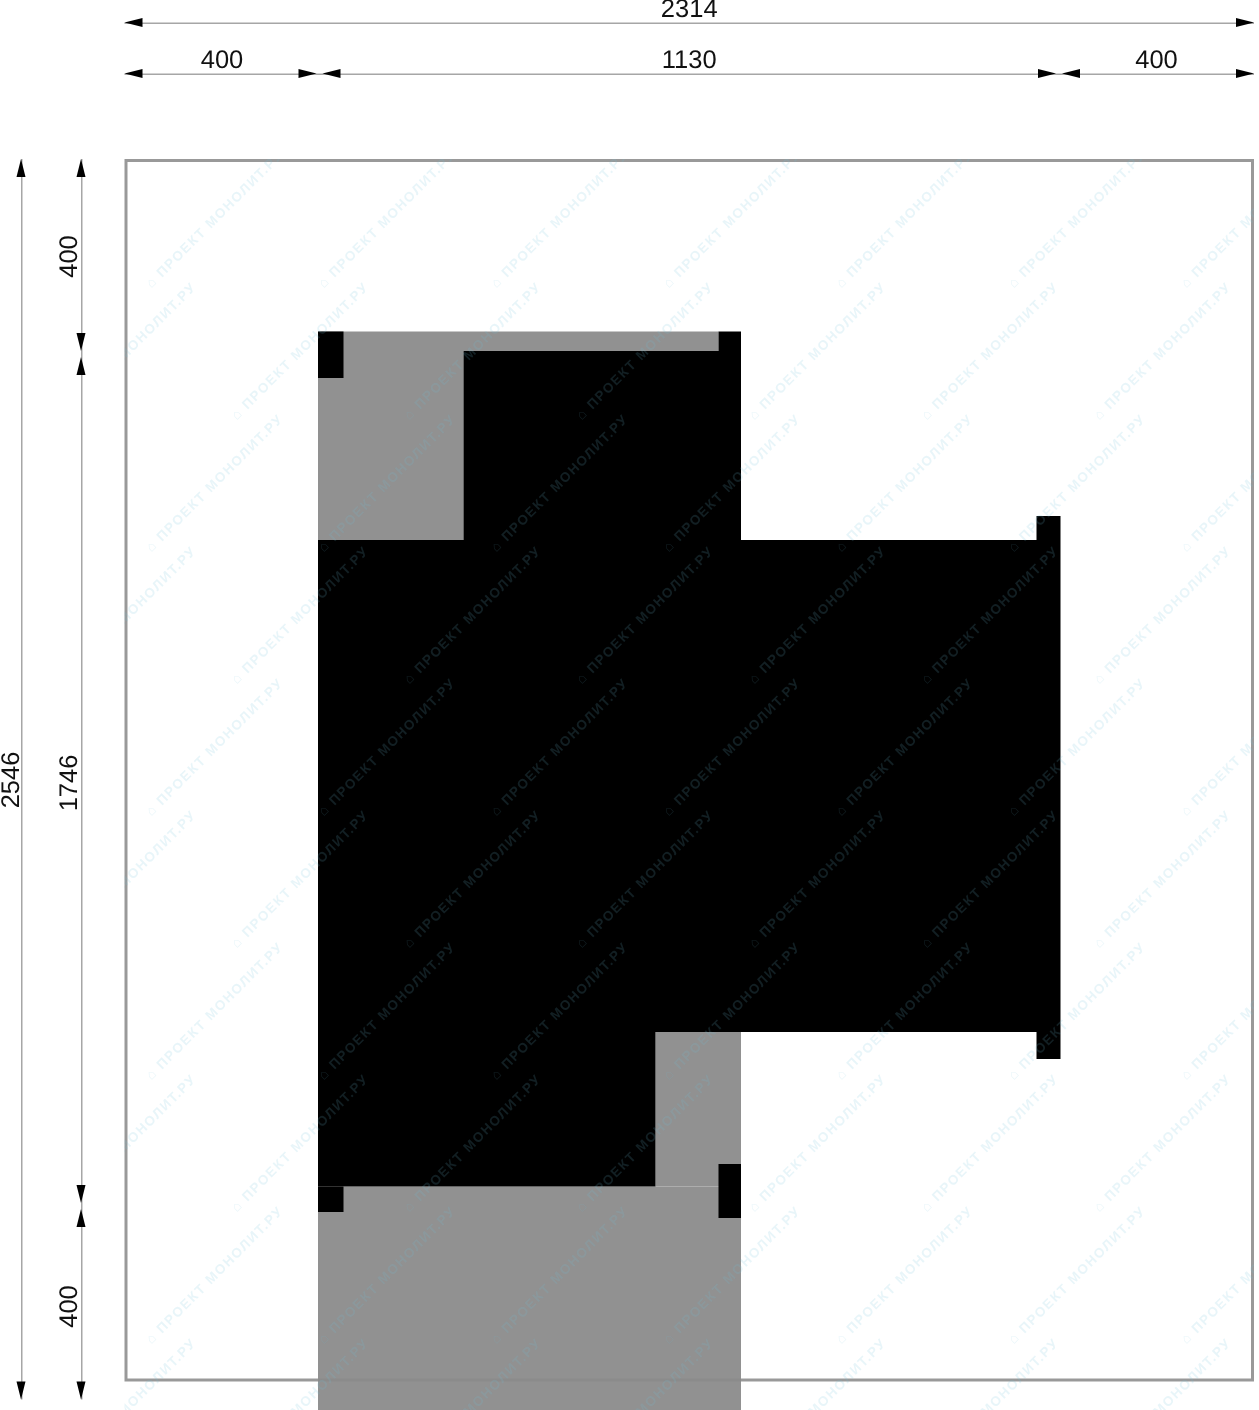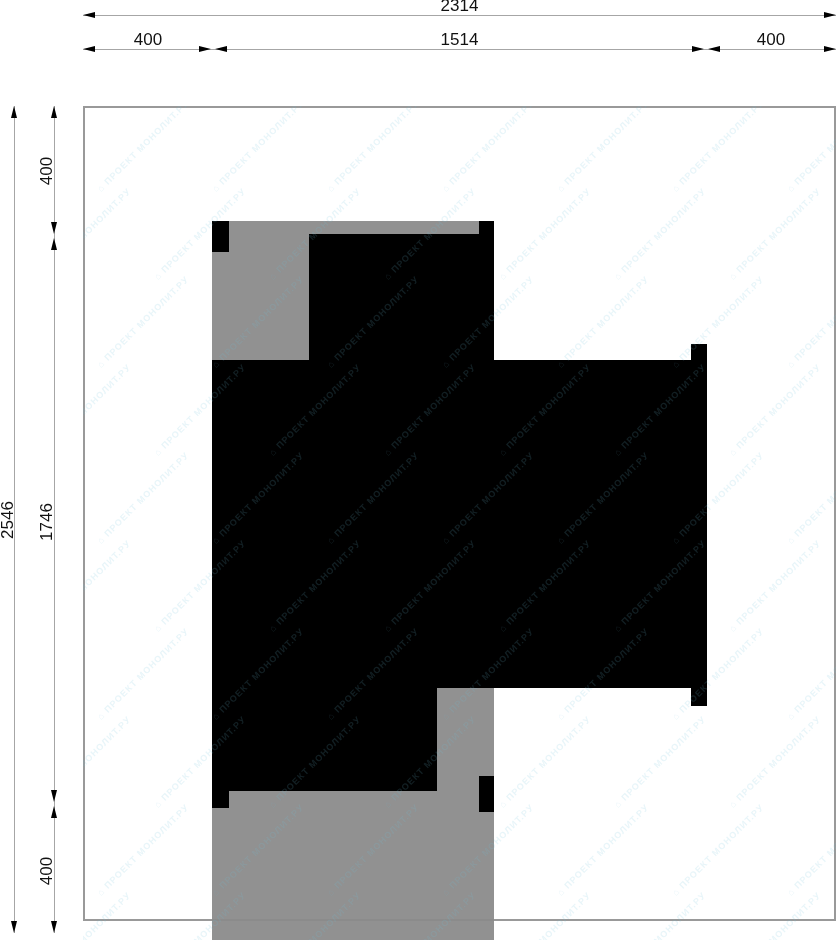--- a/index.html
+++ b/index.html
@@ -46,21 +46,21 @@
   <div class="dim-label" style="left:83px;top:-3px;width:753px;">2314</div>
 
   <div class="dim-line-h" style="left:83px;top:49px;width:753px;"></div>
   <div class="ah l" style="left:83px;top:46px;"></div>
   <div class="ah r" style="left:824px;top:46px;"></div>
   <div class="ah r" style="left:199px;top:46px;"></div>
   <div class="ah l" style="left:215px;top:46px;"></div>
   <div class="ah r" style="left:692px;top:46px;"></div>
   <div class="ah l" style="left:708px;top:46px;"></div>
   <div class="dim-label" style="left:83px;top:31px;width:130px;">400</div>
-  <div class="dim-label" style="left:213px;top:31px;width:493px;">1514</div>
+  <div class="dim-label" style="left:213px;top:31px;width:493px;">1130</div>
   <div class="dim-label" style="left:706px;top:31px;width:130px;">400</div>
 
   <div class="dim-line-v" style="left:14px;top:106px;height:827px;"></div>
   <div class="ah u" style="left:11px;top:106px;"></div>
   <div class="ah d" style="left:11px;top:921px;"></div>
   <div class="dim-label rot" style="left:7px;top:520px;">2546</div>
 
   <div class="dim-line-v" style="left:54px;top:106px;height:827px;"></div>
   <div class="ah u" style="left:51px;top:106px;"></div>
   <div class="ah d" style="left:51px;top:921px;"></div>

